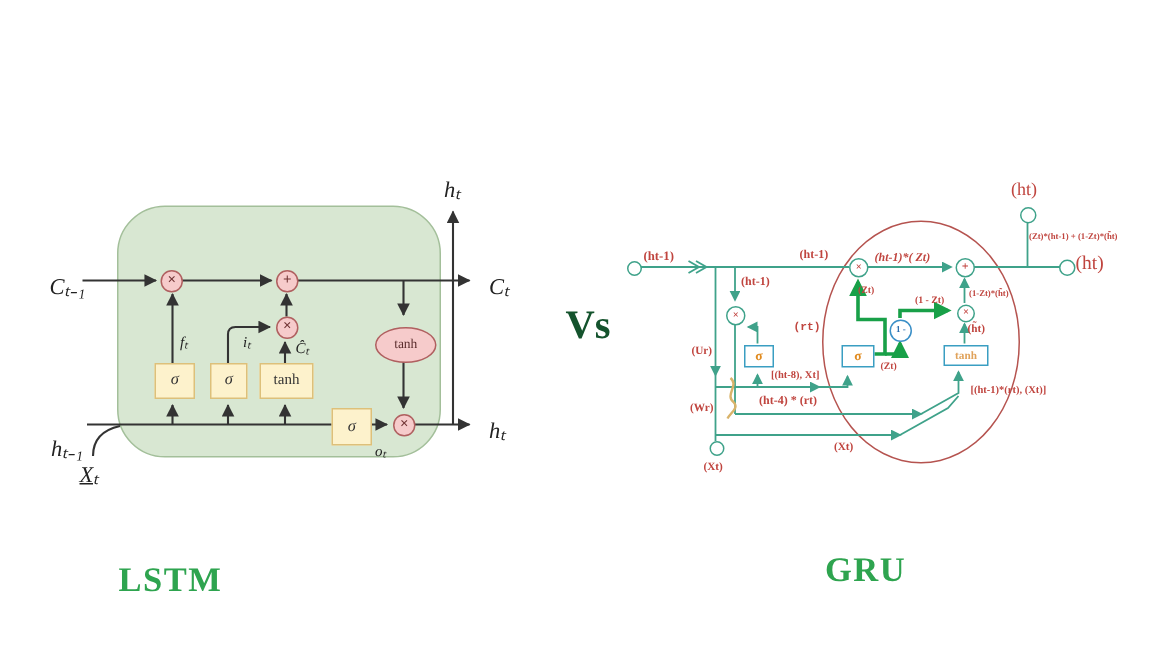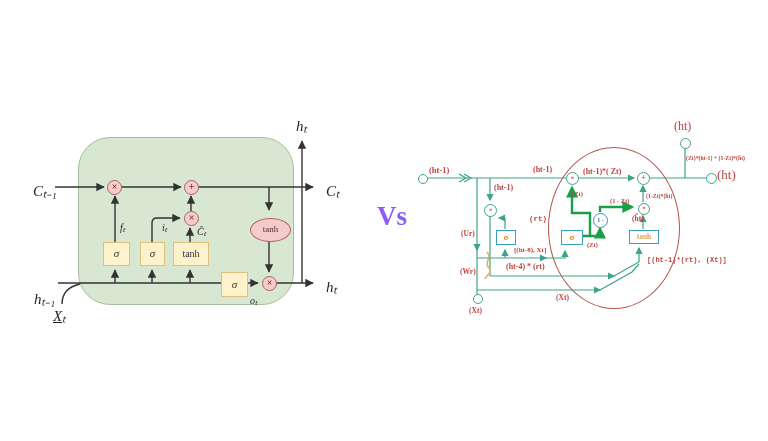--- a/index.html
+++ b/index.html
@@ -24,21 +24,21 @@
   .g-node{position:absolute;border-radius:50%;background:#fff;border:1px solid #3fa28a;
           color:#c0403c;text-align:center;font-weight:bold;z-index:5;}
   .g-dot{position:absolute;border-radius:50%;background:#fff;border:1.2px solid #3fa28a;z-index:5;}
   .g-box{position:absolute;background:#fff;border:1px solid #3a9ec2;color:#e08a1e;
          font-weight:bold;text-align:center;z-index:5;}
   .g-lab{position:absolute;color:#c0453f;font-size:7.5px;font-weight:bold;z-index:6;white-space:nowrap;}
   .g-lab-big{font-size:12px;}
   .g-lab-tiny{font-size:5.8px;}
   
   .title{position:absolute;font-weight:bold;color:#2ea44f;font-size:23px;letter-spacing:1px;z-index:8;}
-  #versus{position:absolute;left:377px;top:201px;color:#8b5cf6;font-weight:bold;font-size:27px;z-index:8;}
+  #versus{position:absolute;left:377px;top:201px;color:#14532d;font-weight:bold;font-size:27px;z-index:8;}
   svg{position:absolute;left:0;top:0;z-index:3;}
 </style>
 </head>
 <body>
 
 <div id="stage">
 
   <div id="lstm-box"></div>
 
   <div id="gru-ellipse"></div>
@@ -139,34 +139,36 @@
   <div class="g-node" style="left:638px;top:203px;width:10px;height:10px;font-size:7px;line-height:9px;">×</div>
   <div class="g-node" style="left:484px;top:204px;width:11px;height:11px;font-size:7px;line-height:10px;">×</div>
   <div class="g-node" style="left:593px;top:213px;width:13px;height:13px;font-size:6px;line-height:13px;border-color:#3a8fc7;color:#2d6fb0;">1 -</div>
 
   <div class="g-box" style="left:496px;top:230px;width:18px;height:13px;font-size:9px;line-height:12px;">σ</div>
   <div class="g-box" style="left:561px;top:230px;width:20px;height:13px;font-size:9px;line-height:12px;">σ</div>
   <div class="g-box" style="left:629px;top:230px;width:28px;height:12px;font-size:7.5px;line-height:11px;color:#e0a25a;">tanh</div>
 
   <span class="g-lab" style="left:429px;top:165px;font-size:8.5px;">(ht-1)</span>
   <span class="g-lab" style="left:533px;top:165px;font-size:8px;">(ht-1)</span>
-  <span class="g-lab" style="left:583px;top:167px;font-size:8px;">(ht-1)*( Zt)</span>
+  <span class="g-lab" style="left:583px;top:167px;font-size:8px;font-style:italic;">(ht-1)*( Zt)</span>
   <span class="g-lab" style="left:494px;top:183px;font-size:8px;">(ht-1)</span>
   <span class="g-lab" style="left:461px;top:229px;">(Ur)</span>
   <span class="g-lab" style="left:460px;top:267px;">(Wr)</span>
   <span class="g-lab" style="left:469px;top:306px;">(Xt)</span>
   <span class="g-lab" style="left:529px;top:215px;font-family:Liberation Mono, monospace;">(rt)</span>
   <span class="g-lab" style="left:514px;top:246px;font-size:7px;">[(ht-8), Xt]</span>
   <span class="g-lab" style="left:506px;top:262px;font-size:8px;">(ht-4) * (rt)</span>
   <span class="g-lab" style="left:556px;top:293px;">(Xt)</span>
-  <span class="g-lab" style="left:647px;top:256px;font-size:7px;font-family:Liberation Mono, monospace;">[(ht-1)*(rt), (Xt)]</span>
+  <span class="g-lab" style="left:647px;top:256px;font-size:7px;">[(ht-1)*(rt), (Xt)]</span>
   <span class="g-lab" style="left:572px;top:190px;font-size:6.5px;">(Zt)</span>
   <span class="g-lab" style="left:587px;top:241px;font-size:6.5px;">(Zt)</span>
   <span class="g-lab" style="left:610px;top:197px;font-size:6.5px;">(1 - Zt)</span>
   <span class="g-lab g-lab-tiny" style="left:646px;top:193px;">(1-Zt)*(h̃t)</span>
-  <span class="g-lab" style="left:632px;top:214px;">(h̃t)</span>
+  <span class="g-lab" style="left:645px;top:214px;">(h̃t)</span>
   <span class="g-lab g-lab-tiny" style="left:686px;top:155px;">(Zt)*(ht-1) + (1-Zt)*(h̃t)</span>
   <span class="g-lab g-lab-big" style="left:674px;top:119px;font-weight:normal;">(ht)</span>
   <span class="g-lab" style="left:717px;top:167px;font-size:13px;font-weight:normal;">(ht)</span>
 
+  <span class="title" style="left:79px;top:374px;">LSTM</span>
   <span id="versus">Vs</span>
+  <span class="title" style="left:550px;top:367px;">GRU</span>
 
 </div>
 
 </body></html>

